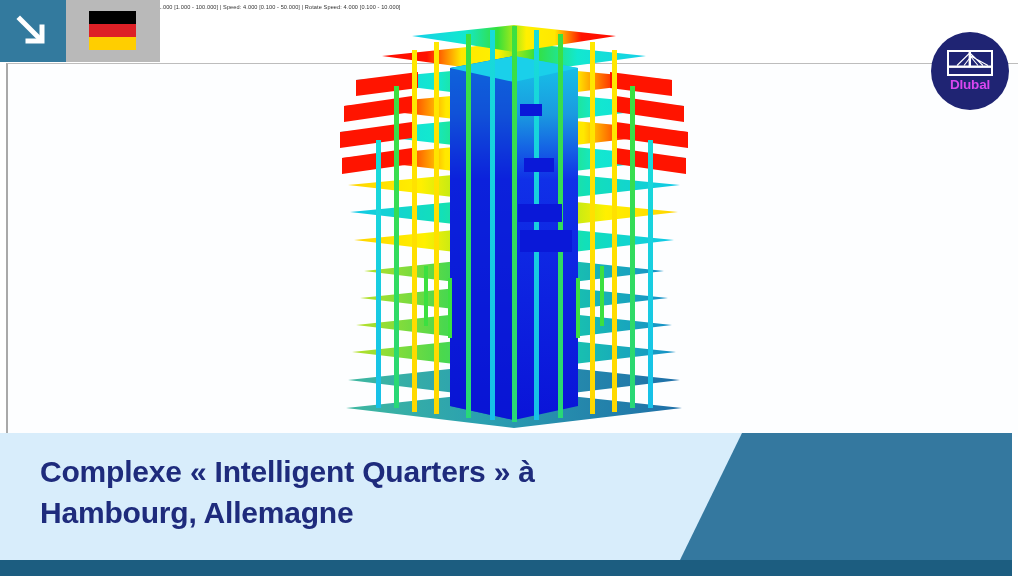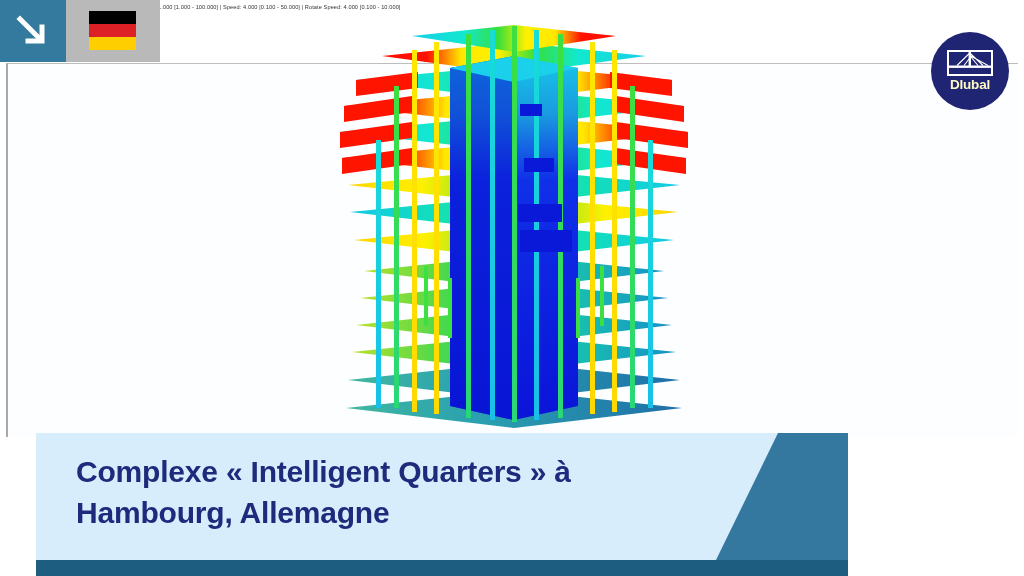--- a/index.html
+++ b/index.html
@@ -94,35 +94,34 @@
     display: flex;
     flex-direction: column;
     align-items: center;
     justify-content: center;
   }
   #logo .mark {
     width: 46px; height: 26px;
     margin-bottom: 2px;
   }
   #logo .wordmark {
-    color: #fef9c3;
+    color: #d946ef;
     font-family: "Liberation Sans", sans-serif;
     font-size: 13.5px;
     font-weight: bold;
     letter-spacing: -0.2px;
     line-height: 14px;
   }
 
   
   #banner {
     position: absolute;
     left: 0; top: 433px;
-    width: 812px; height: 143px;
-    overflow: hidden;
-    margin-left: 36px;
+    width: 1012px; height: 143px;
+    overflow: hidden;
   }
   #banner-bg {
     position: absolute;
     left: 0; top: 0;
     width: 1024px; height: 127px;
     background: #d8edfb;
   }
   #banner-wedge {
     position: absolute;
     left: 0; top: 0;

